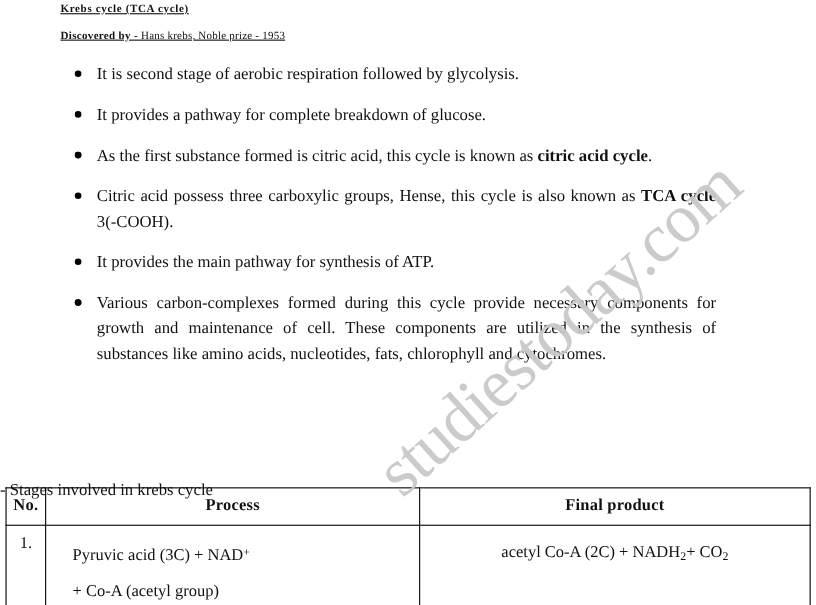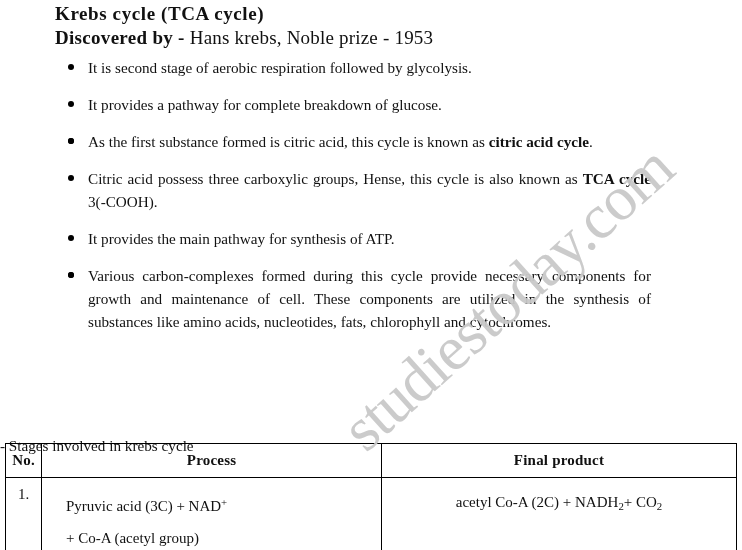--- a/index.html
+++ b/index.html
@@ -49,23 +49,24 @@
     width: 742px;
     height: 550px;
     box-sizing: border-box;
     padding: 0;
   }
 
   .heading {
     position: absolute;
     left: 55px;
     font-weight: bold;
-    font-size: 19px;
+    font-size: 10px;
     letter-spacing: 0.6px;
     white-space: nowrap;
+    text-decoration: underline;
   }
   #title-line { top: 3px; }
   #discovered-line { top: 27px; letter-spacing: 0.3px; }
   #discovered-line .reg {
     font-weight: normal;
     letter-spacing: 0.2px;
     text-align: right;
   }
 
   ul.bullets {

